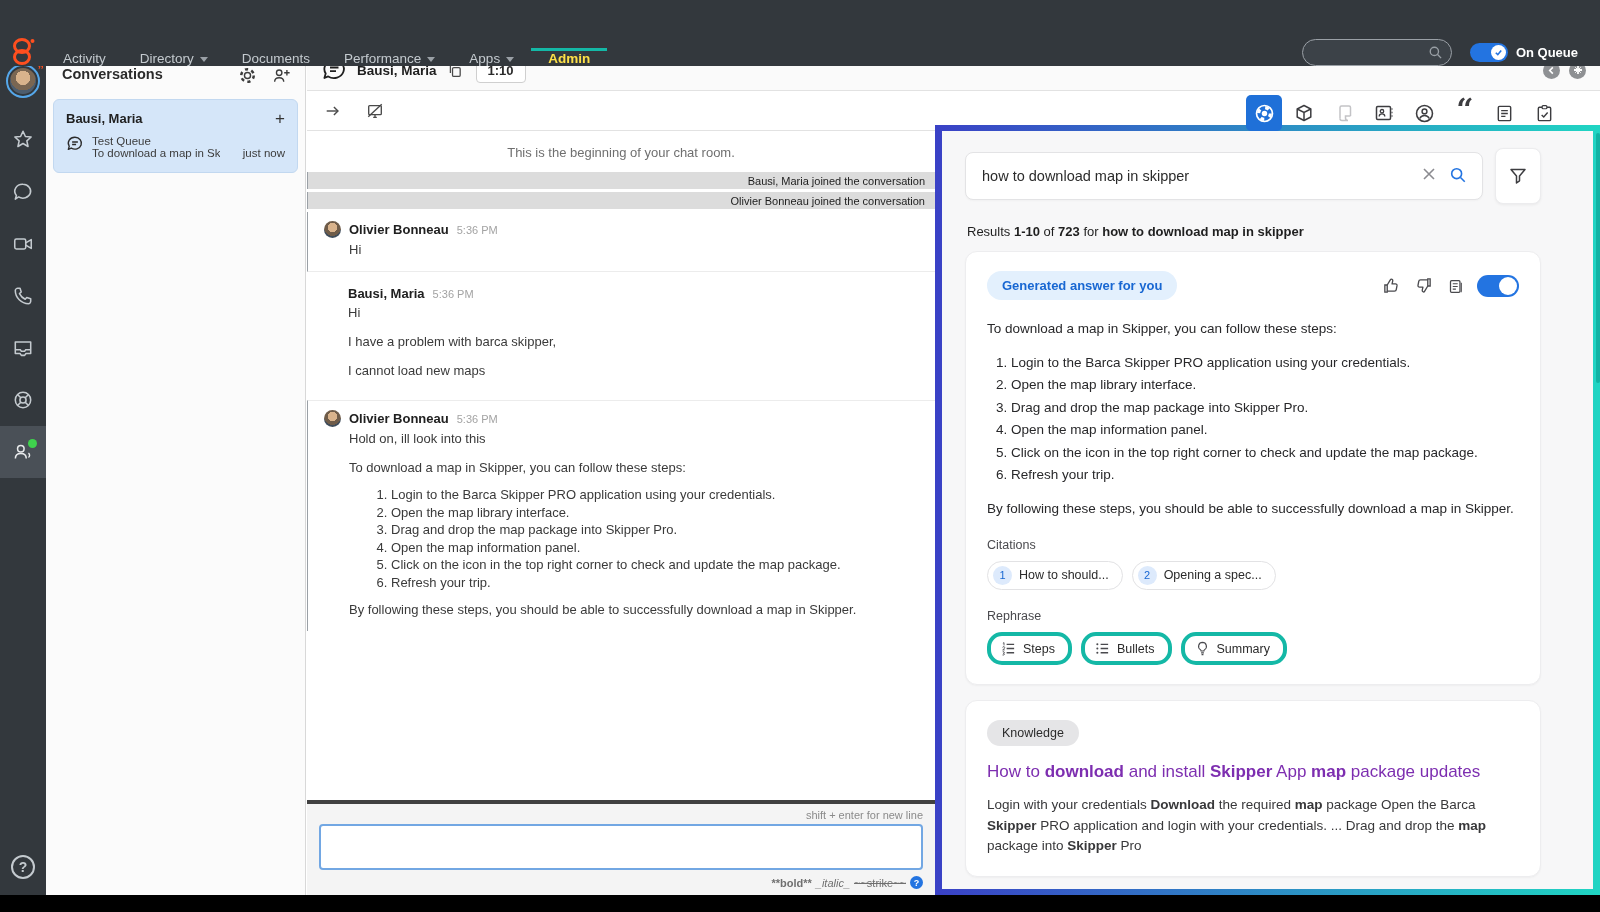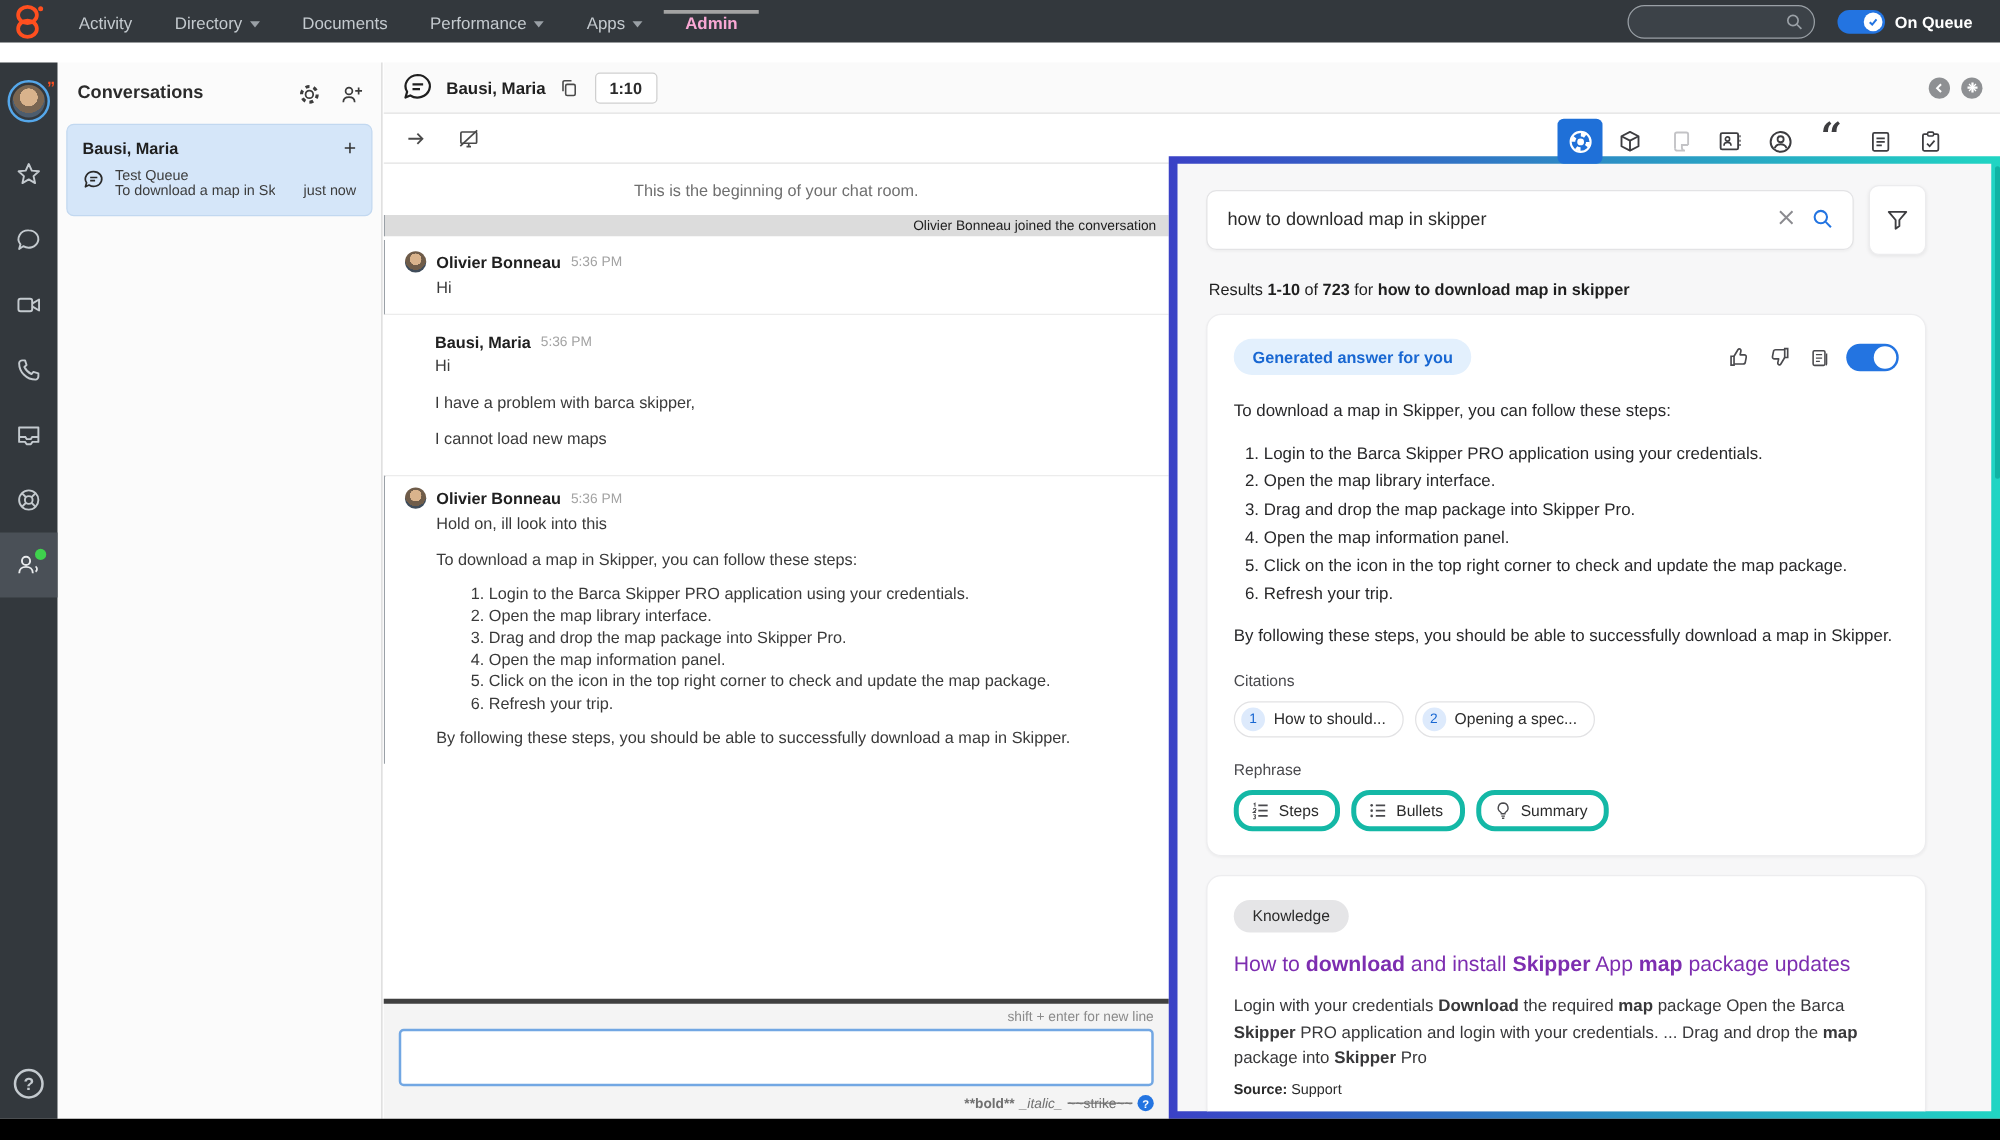--- a/index.html
+++ b/index.html
@@ -1,25 +1,25 @@
 <!DOCTYPE html>
 <html><head>
 <meta charset="utf-8">
 <style>
   * { margin:0; padding:0; box-sizing:border-box; }
   html,body { width:1600px; height:912px; overflow:hidden; background:#000; }
   body { font-family:"Liberation Sans", sans-serif; }
   .app { position:relative; width:1600px; height:912px; background:#fff; }
 
   
-  .topbar { position:absolute; top:0; left:0; right:0; height:34px; background:#33383d; display:flex; align-items:center; z-index:30; }
+  .topbar { position:absolute; top:0; left:0; right:0; height:66px; background:#33383d; display:flex; align-items:flex-end; z-index:30; }
   .logo-wrap { width:46px; display:flex; align-items:center; justify-content:center; }
   .nav { display:flex; align-items:stretch; }
   .nav-item { display:flex; align-items:center; gap:6px; padding:0 17px; color:#c4cacf; font-size:13.5px; border-top:3px solid transparent; cursor:pointer; }
-  .nav-item.active { color:#f9a8d4; font-weight:bold; border-top:3px solid #a3a3a3; }
+  .nav-item.active { color:#fde047; font-weight:bold; border-top:3px solid #14b8a6; }
   .caret { width:0; height:0; border-left:4px solid transparent; border-right:4px solid transparent; border-top:5px solid #9aa0a6; margin-top:2px; }
   .topbar-right { margin-left:auto; display:flex; align-items:center; gap:18px; padding-right:22px; }
   .top-search { position:relative; width:150px; }
   .top-search input { width:150px; height:27px; border-radius:14px; border:1px solid #9aa0a6; background:#3c4248; color:#e8e8e8; padding:0 30px 0 12px; font-size:12px; outline:none; }
   .top-search svg { position:absolute; right:9px; top:6px; }
   .queue { display:flex; align-items:center; gap:8px; }
   .queue-toggle { width:38px; height:19px; border-radius:10px; background:#2374e1; position:relative; cursor:pointer; }
   .queue-knob { position:absolute; right:2px; top:2px; width:15px; height:15px; border-radius:50%; background:#fff; display:flex; align-items:center; justify-content:center; }
   .queue-label { color:#fff; font-size:13px; font-weight:bold; }
 
@@ -328,20 +328,21 @@
         <svg width="20" height="18" viewBox="0 0 20 20">
             <rect x="3" y="4" width="14" height="10" rx="1" fill="none" stroke="currentColor" stroke-width="1.5"></rect>
             <path d="M8,17 h4 M10,14 v3" stroke="currentColor" stroke-width="1.5"></path>
             <line x1="2.5" y1="16.5" x2="17.5" y2="2.5" stroke="currentColor" stroke-width="1.5"></line>
           </svg>
       </span>
     </div>
 
     <div class="chat-scroll">
       <div class="begin">This is the beginning of your chat room.</div>
+      <div class="sysbar">Bausi, Maria joined the conversation</div>
       <div class="sysbar">Olivier Bonneau joined the conversation</div>
 
       <div class="msg bordered">
         <div class="msg-head">
           <span class="msg-avatar"></span>
           <span class="msg-author">Olivier Bonneau</span>
           <span class="msg-time">5:36 PM</span>
         </div>
         <div class="msg-body">
             <p>Hi</p>
@@ -556,23 +557,20 @@
       </div>
 
       <div class="card">
         <span class="k-badge">Knowledge</span>
         <div class="k-title">
           <span>How to </span><span class="b">download</span><span> and install </span><span class="b">Skipper</span><span> App </span><span class="b">map</span><span> package updates</span>
         </div>
         <div class="k-body">
           <span>Login with your credentials </span><span class="b">Download</span><span> the required </span><span class="b">map</span><span> package Open the Barca </span><span class="b">Skipper</span><span> PRO application and login with your credentials. ... Drag and drop the </span><span class="b">map</span><span> package into </span><span class="b">Skipper</span><span> Pro</span>
         </div>
-        <div class="k-source">
-          <span class="b">Source:</span><span> Support</span>
-        </div>
       </div>
 
     </div>
     <div class="panel-scrollthumb"></div>
   </div>
 
   <div class="bottombar"></div>
 </div>
 
 </body></html>

